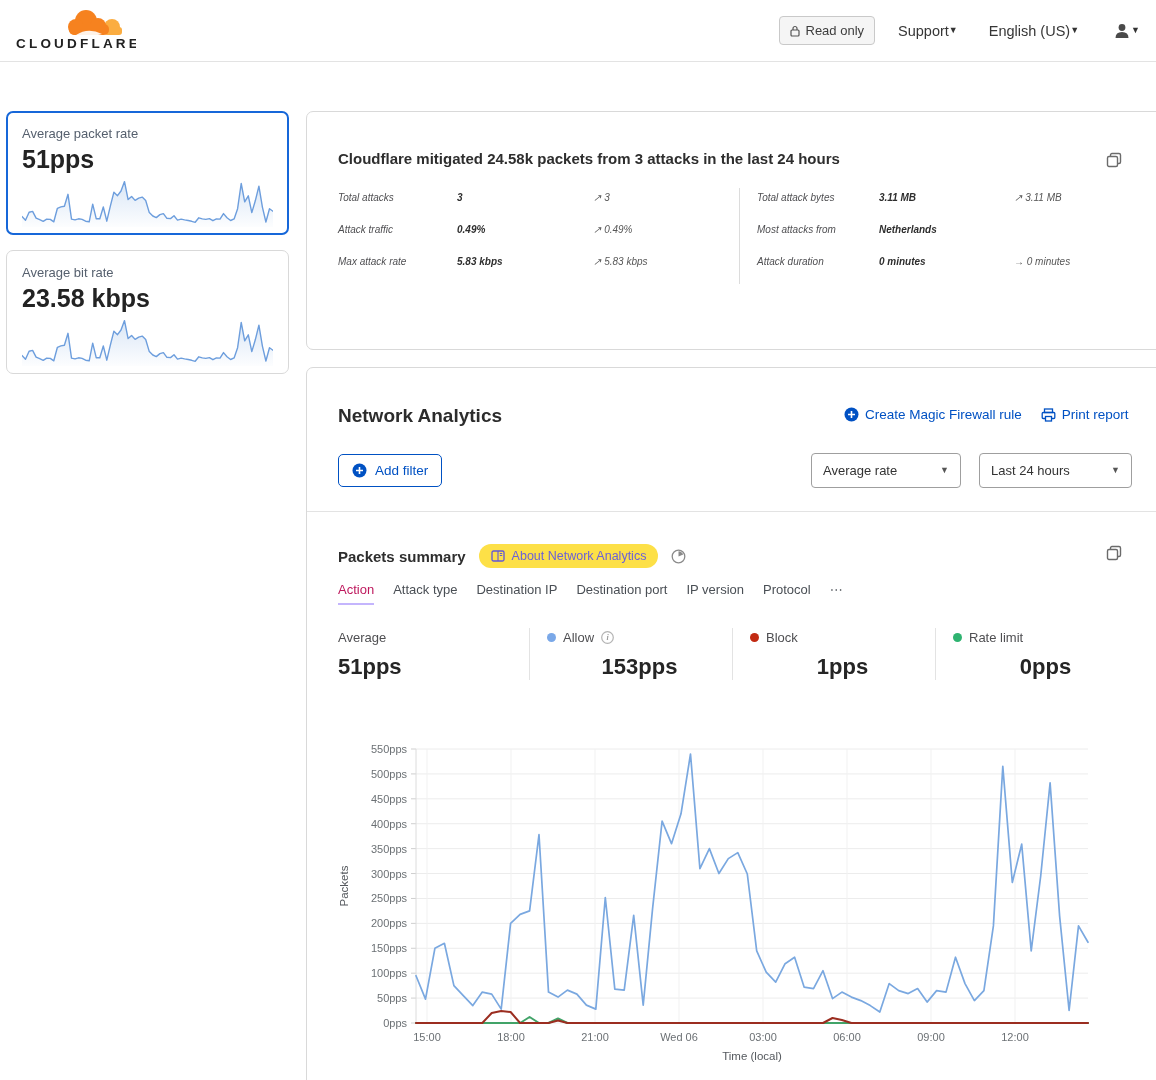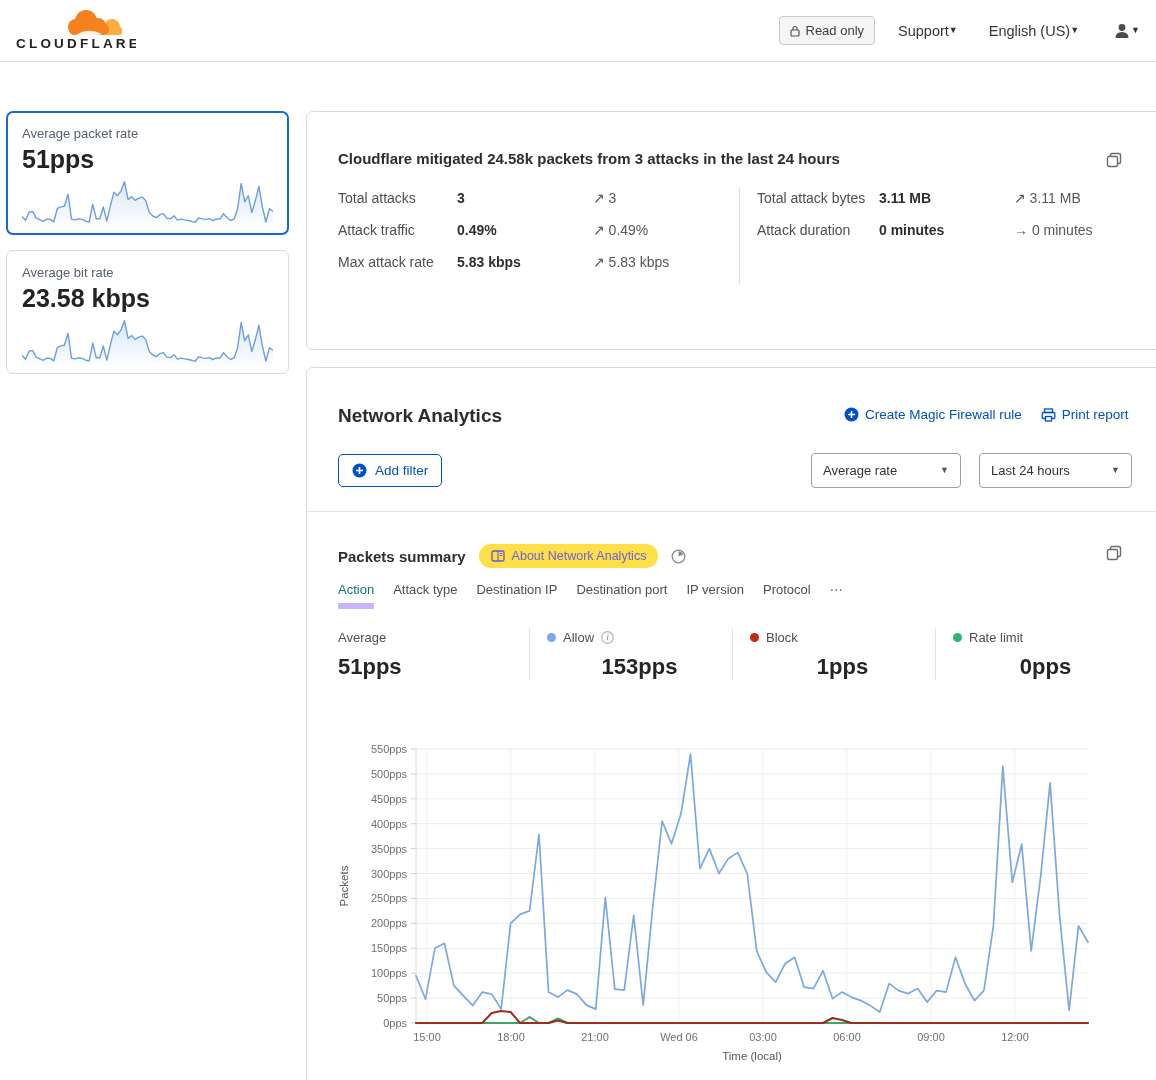--- a/index.html
+++ b/index.html
@@ -25,21 +25,21 @@
   .mcard .mlabel{font-size:13px;color:#56606e;}
   .mcard .mvalue{font-size:25px;font-weight:bold;color:#232323;margin-top:4px;line-height:1.15;}
   .mcard svg.spark{display:block;margin-top:3px;}
   
   .scard{position:absolute;left:306px;top:111px;width:870px;height:239px;background:#fff;border:1px solid #d9d9d9;border-radius:7px;box-sizing:border-box;}
   .scard .stitle{position:absolute;left:31px;top:38px;font-size:15px;font-weight:bold;color:#2e2e2e;}
   .expand{position:absolute;left:799px;top:40px;width:16px;height:16px;cursor:pointer;}
   .sgrid{position:absolute;left:31px;top:76px;display:flex;width:810px;}
   .sgl{width:381px;border-right:1px solid #dcdcdc;padding-right:20px;}
   .sgr{padding-left:17px;width:390px;}
-  .srow{display:flex;font-size:14px;line-height:20px;margin-bottom:12px;}
+  .srow{display:flex;font-size:10px;line-height:20px;margin-bottom:12px;font-style:italic;}
   .slabel{width:119px;color:#4f4f52;flex:none;}
   .sgr .slabel{width:122px;}
   .sval{width:136px;font-weight:bold;color:#2e2e2e;flex:none;}
   .sgr .sval{width:135px;}
   .strend{color:#565656;}
   
   .bcard{position:absolute;left:306px;top:367px;width:870px;height:723px;background:#fff;border:1px solid #d9d9d9;border-radius:7px 7px 0 0;box-sizing:border-box;}
   .natitle{position:absolute;left:31px;top:37px;font-size:19px;font-weight:600;color:#2c2c2c;}
   .nalinks{position:absolute;left:537px;top:39px;display:flex;gap:19px;white-space:nowrap;}
   .link{display:flex;align-items:center;gap:6px;color:#0051c3;font-size:13.5px;cursor:pointer;}
@@ -52,21 +52,21 @@
   .sel-range{left:672px;width:153px;}
   .divider{position:absolute;left:0;top:143px;width:870px;border-top:1px solid #e3e3e3;}
   
   .pstitle-row{position:absolute;left:31px;top:176px;display:flex;align-items:center;gap:13px;}
   .pstitle{font-size:15px;font-weight:bold;color:#2e2e2e;}
   .badge{display:flex;align-items:center;gap:7px;background:#fde047;border-radius:12px;height:24px;padding:0 12px;
     font-size:12.5px;color:#6b61d9;cursor:pointer;}
   .expand2{position:absolute;left:799px;top:177px;width:16px;height:16px;cursor:pointer;}
   .tabs{position:absolute;left:31px;top:214px;display:flex;gap:19px;font-size:13px;color:#4a4f55;align-items:flex-start;}
   .tab{padding-bottom:6px;cursor:pointer;white-space:nowrap;}
-  .tab.active{color:#0f766e;border-bottom:6px solid #c4b5fd;}
+  .tab.active{color:#be185d;border-bottom:2px solid #c4b5fd;}
   .tab-more{cursor:pointer;font-size:13px;letter-spacing:1px;color:#4a4f55;padding-bottom:6px;}
   .pstats{position:absolute;left:31px;top:260px;display:flex;}
   .pcol{box-sizing:border-box;}
   .pcol + .pcol{border-left:1px solid #e3e3e3;padding-left:17px;}
   .pc0{width:191px;} .pcn{width:203px;text-align:center;}
   .plabel{display:flex;align-items:center;gap:7px;font-size:13px;color:#4f4f52;height:18px;}
   .dot{width:9px;height:9px;border-radius:50%;flex:none;}
   .pval{font-size:22px;font-weight:bold;color:#252525;margin-top:8px;}
   .chartwrap{position:absolute;left:27px;top:369px;}
 </style>
@@ -166,20 +166,25 @@
           <span class="slabel">Max attack rate</span>
           <span class="sval">5.83 kbps</span>
           <span class="strend">↗ 5.83 kbps</span>
         </div>
       </div>
     <div class="sgr" id="sum-right">
         <div class="srow">
           <span class="slabel">Total attack bytes</span>
           <span class="sval">3.11 MB</span>
           <span class="strend">↗ 3.11 MB</span>
+        </div>
+        <div class="srow">
+          <span class="slabel">Most attacks from</span>
+          <span class="sval">Netherlands</span>
+          <span class="strend"></span>
         </div>
         <div class="srow">
           <span class="slabel">Attack duration</span>
           <span class="sval">0 minutes</span>
           <span class="strend">→ 0 minutes</span>
         </div>
       </div>
   </div>
 </div>
 

